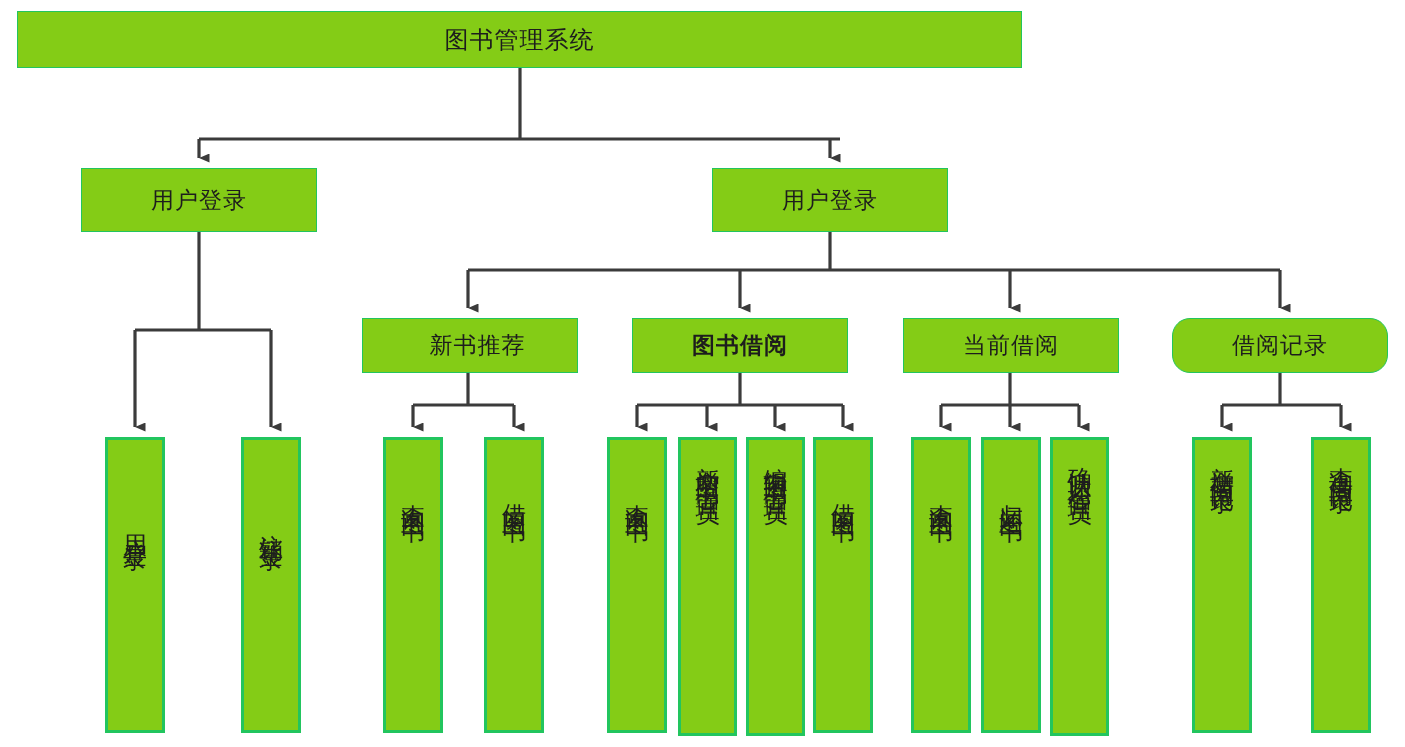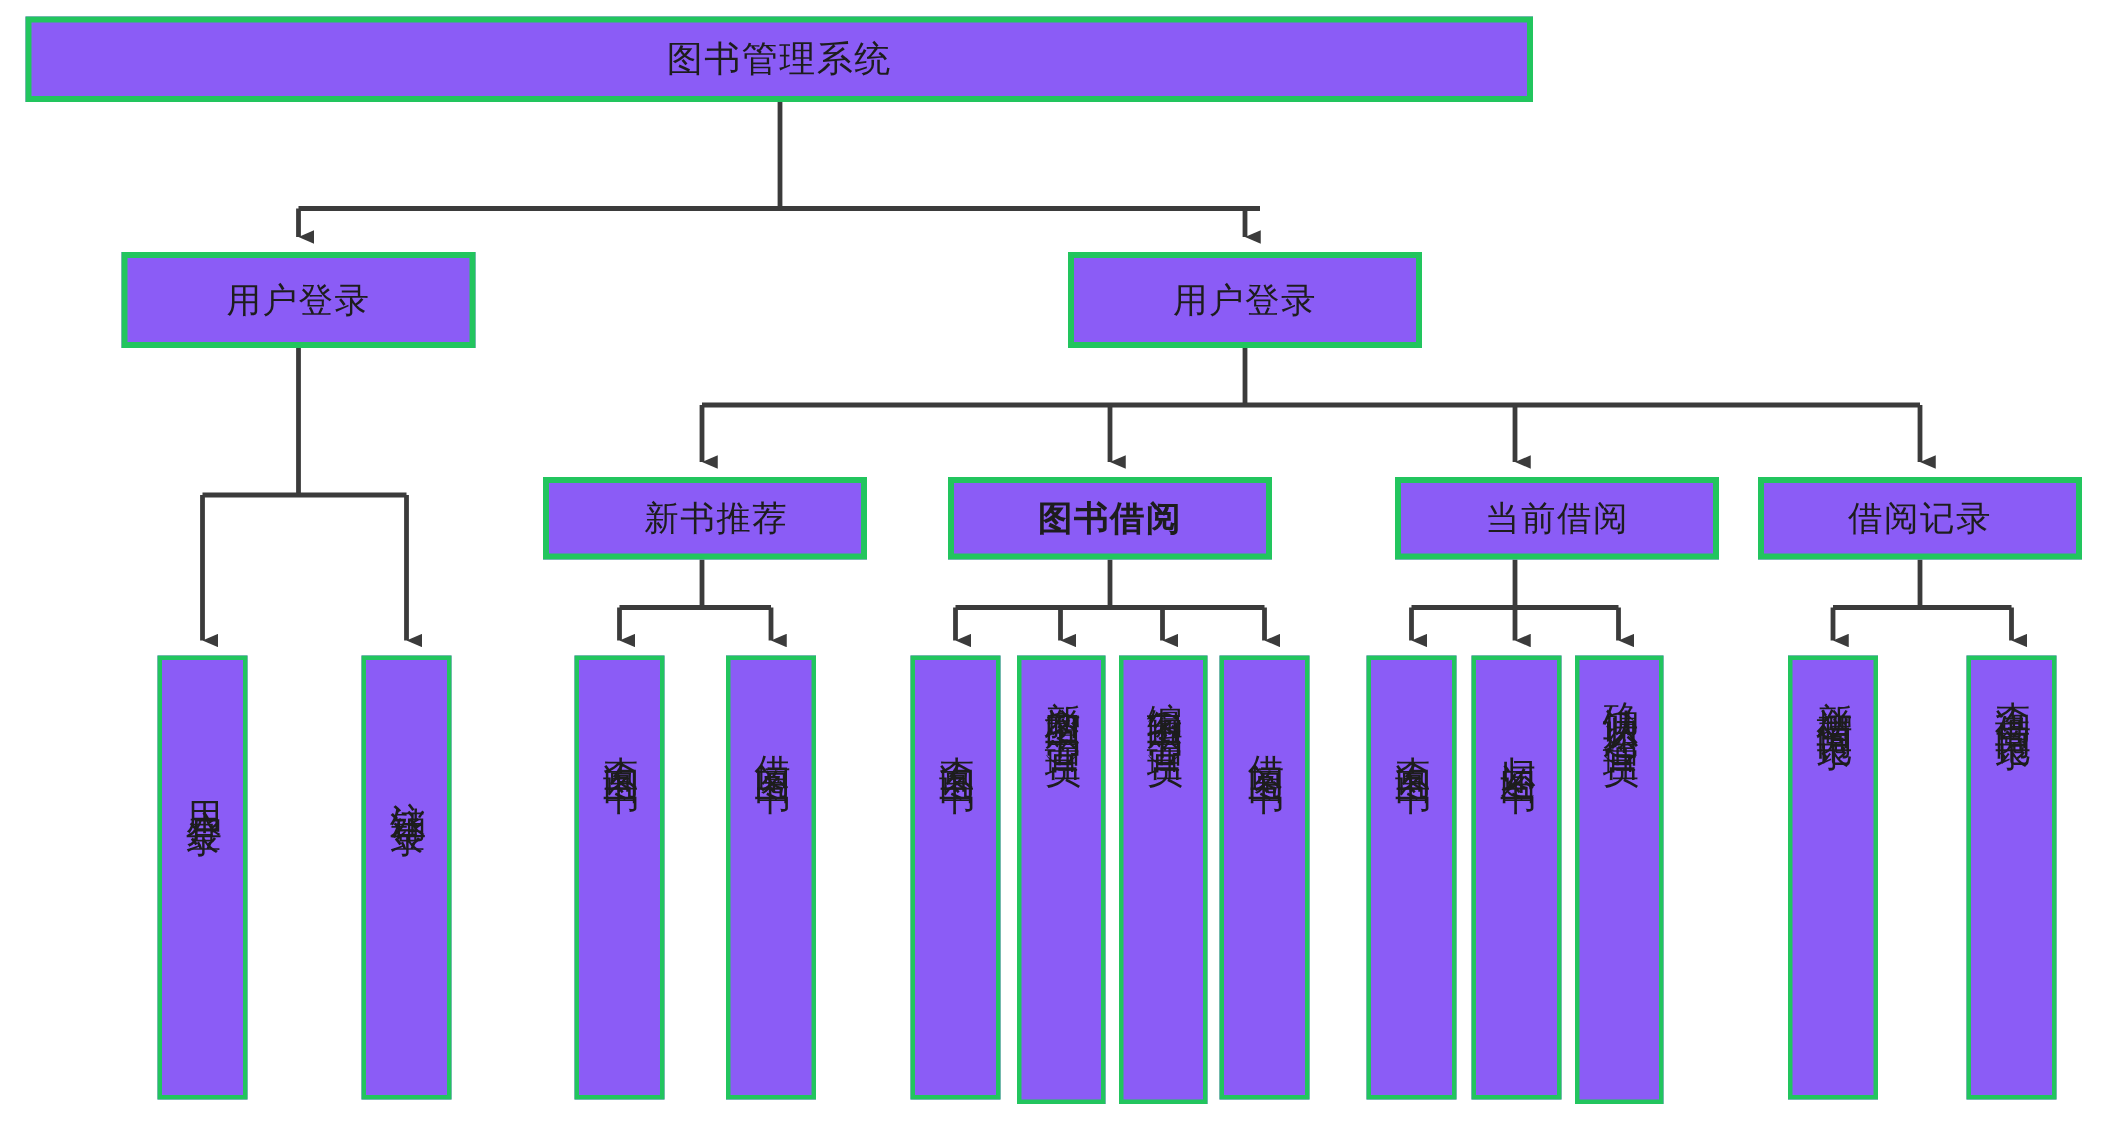--- a/index.html
+++ b/index.html
@@ -23,22 +23,22 @@
   #edge-layer {
     position: absolute;
     left: 0;
     top: 0;
     width: 1405px;
     height: 747px;
   }
   .node {
     position: absolute;
     box-sizing: border-box;
-    border: 4px solid #22c55e;
-    background: #8b5cf6;
+    border: 1px solid #22c55e;
+    background: #84cc16;
     display: flex;
     align-items: center;
     justify-content: center;
     z-index: 3;
   }
   .node-label {
     color: #1d1d1d;
     font-size: 23px;
     line-height: 1.15;
     letter-spacing: 1px;
@@ -140,24 +140,24 @@
   <div class="node" style="left:712px; top:168px; width:236px; height:64px;">
     <span class="node-label">用户登录</span>
   </div>
 
   <div class="node" style="left:362px; top:318px; width:216px; height:55px;padding-left:15px;">
     <span class="node-label">新书推荐</span>
   </div>
   <div class="node" style="left:632px; top:318px; width:216px; height:55px;font-weight:bold;">
     <span class="node-label">图书借阅</span>
   </div>
-  <div class="node" style="left:930px; top:318px; width:216px; height:55px;">
+  <div class="node" style="left:903px; top:318px; width:216px; height:55px;">
     <span class="node-label">当前借阅</span>
   </div>
-  <div class="node" style="left:1172px; top:318px; width:216px; height:55px;">
+  <div class="node" style="left:1172px; top:318px; width:216px; height:55px;border-radius:18px;">
     <span class="node-label">借阅记录</span>
   </div>
 
   <div class="node node-leaf leaf-pad-sm" style="left:105px; top:437px; width:60px; height:296px;">
     <span class="node-label">用户登录</span>
   </div>
   <div class="node node-leaf leaf-pad-sm" style="left:241px; top:437px; width:60px; height:296px;">
     <span class="node-label">注销登录</span>
   </div>
 

